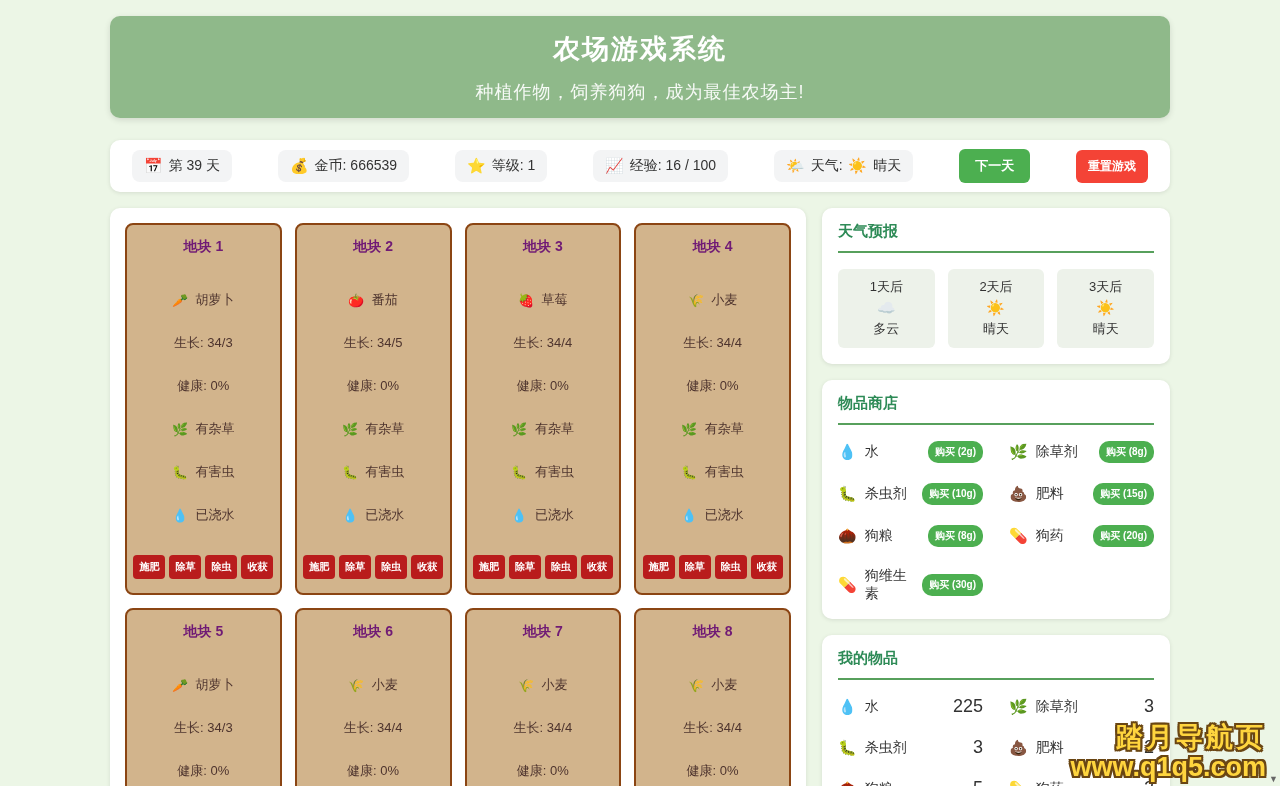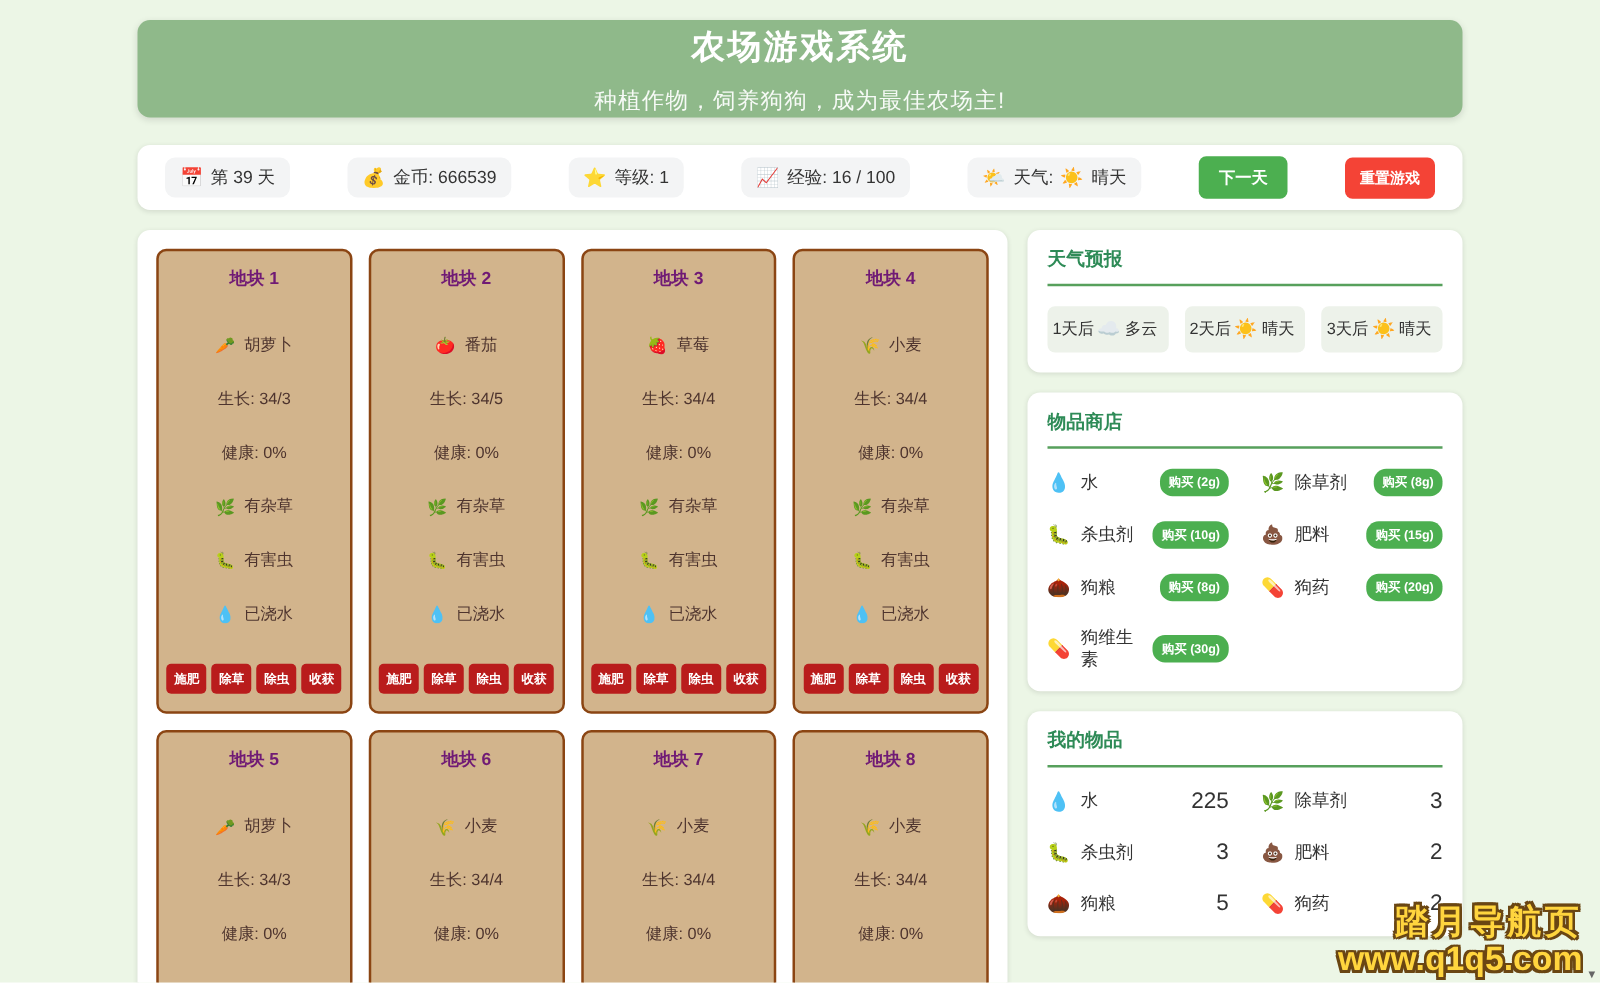--- a/index.html
+++ b/index.html
@@ -9,21 +9,21 @@
     background:#ecf6e6;
     position:relative;
     color:#333;
   }
   .container { width:1060px; margin:0 auto; padding-top:16px; }
 
   
   .banner {
     background:#8fb98a;
     border-radius:10px;
-    height:78px;
+    height:102px;
     display:flex; flex-direction:column; align-items:center; justify-content:center;
     gap:13px;
     box-shadow:0 2px 6px rgba(0,0,0,.12);
   }
   .banner h1 { color:#fff; font-size:27px; font-weight:bold; letter-spacing:2px; }
   .banner p  { color:rgba(255,255,255,.92); font-size:18px; letter-spacing:1px; }
 
   
   .status-bar {
     margin-top:22px;
@@ -83,21 +83,21 @@
   .side-card { padding:14px 16px 16px; }
   .side-card h2 {
     color:#2e8b57; font-size:15px; font-weight:bold;
     padding-bottom:10px; border-bottom:2px solid #57a05c;
     margin-bottom:16px;
   }
   .forecast-grid { display:grid; grid-template-columns:repeat(3,1fr); gap:13px; }
   .forecast-box {
     background:#edf2ea; border-radius:6px; padding:9px 4px 10px;
     text-align:center; font-size:13px; color:#333;
-    display:flex; flex-direction:row; gap:3px;
+    display:flex; flex-direction:column; gap:3px;
   }
   .forecast-box .f-icon { font-size:15px; }
 
   .goods-grid { display:grid; grid-template-columns:1fr 1fr; column-gap:26px; row-gap:20px; }
   .goods-item { display:flex; align-items:center; gap:8px; font-size:14px; }
   .goods-item .g-ico { font-size:15px; }
   .goods-item .g-name { color:#333; }
   .buy-btn {
     margin-left:auto;
     background:#4caf50; color:#fff; border:none; border-radius:10px;

